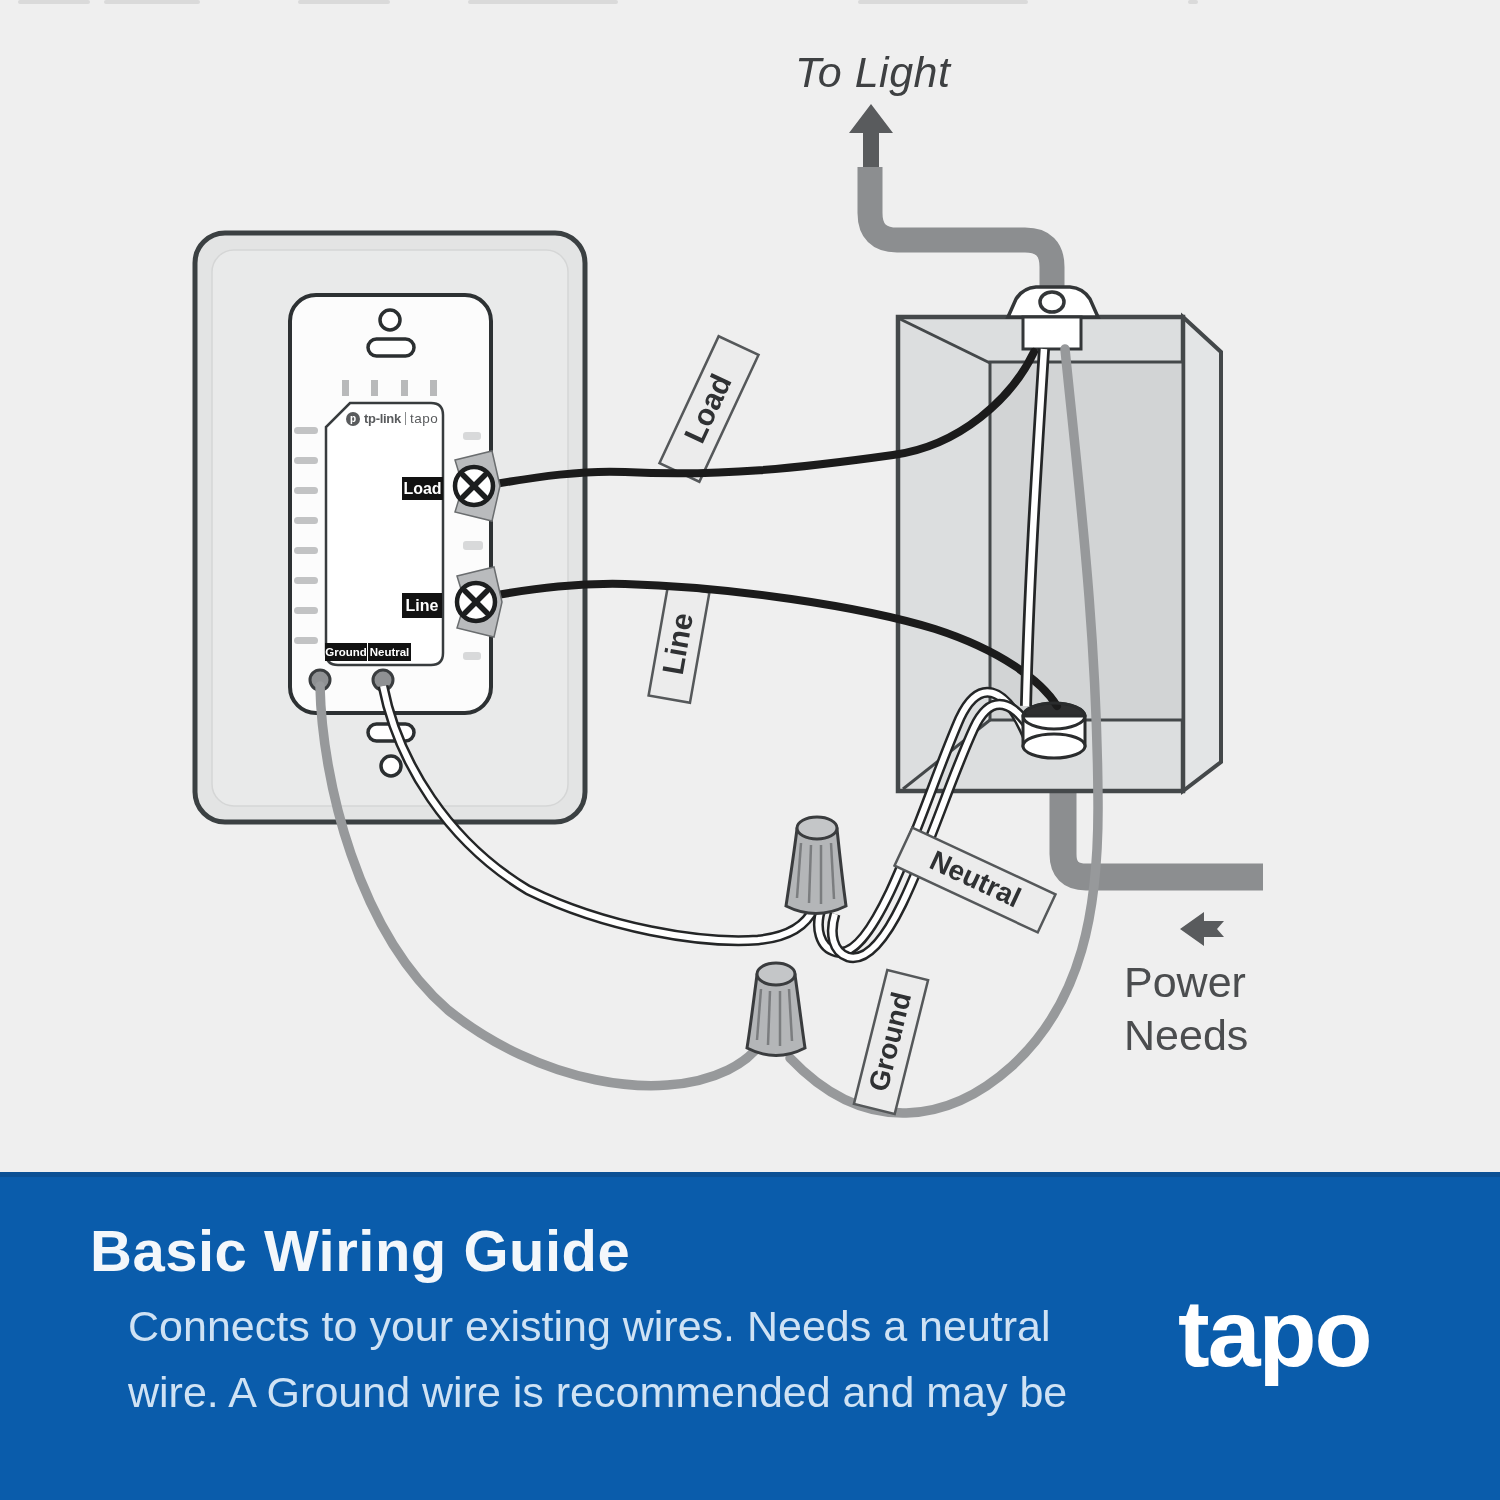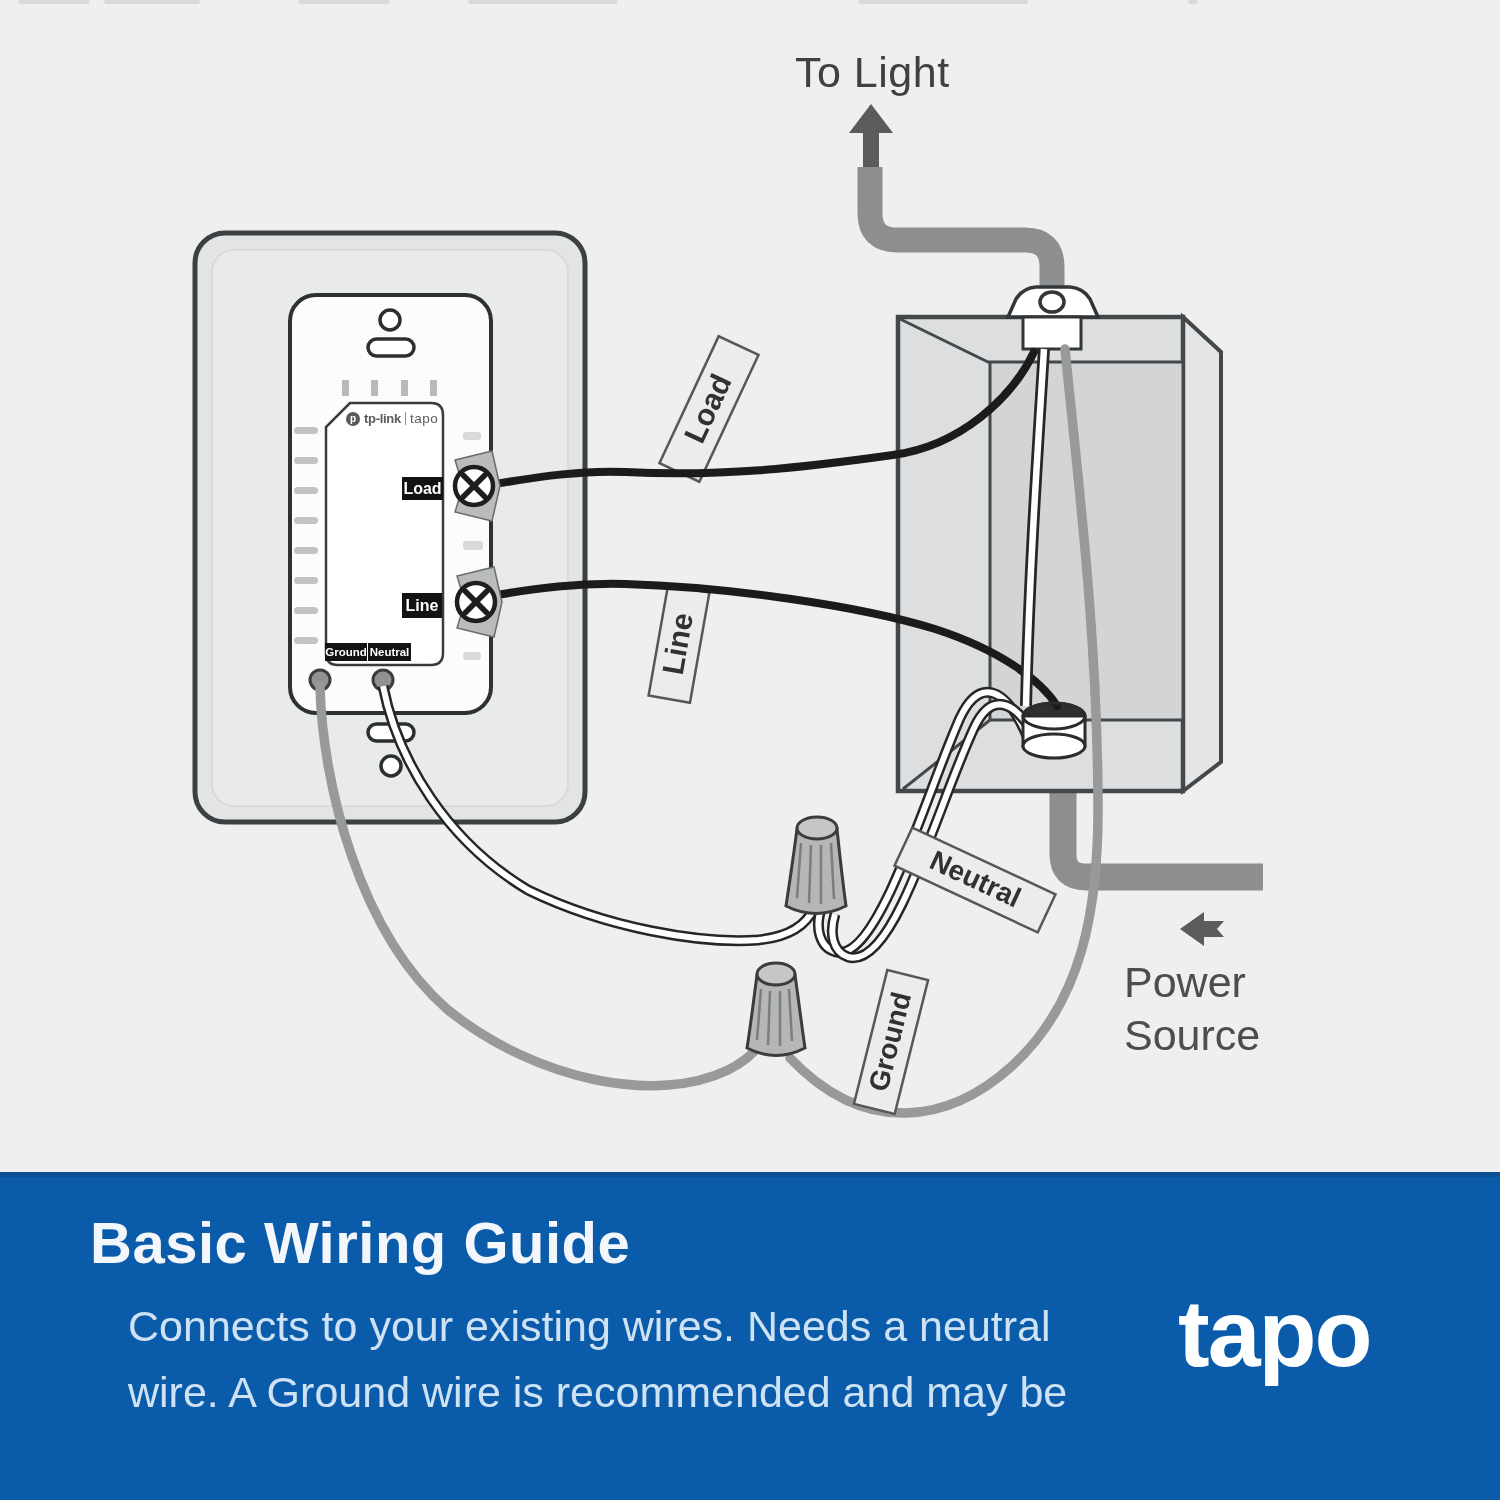--- a/index.html
+++ b/index.html
@@ -2,37 +2,37 @@
 <html><head>
 <meta charset="utf-8">
 <style>
   html,body{margin:0;padding:0;background:#ffffff;}
   body{font-family:"Liberation Sans", sans-serif;}
   #stage{position:relative;width:1500px;height:1500px;background:#efefef;overflow:hidden;}
   .abs{position:absolute;}
   .artifact{position:absolute;top:0;height:4px;background:#c9c9c9;opacity:.55;border-radius:2px;}
   #diagram-svg{position:absolute;left:0;top:0;}
   
-  .to-light{left:795px;top:48px;font-size:43px;color:#3e4042;letter-spacing:.5px;}
+  .to-light{left:795px;top:48px;font-size:43px;color:#3e4042;letter-spacing:.5px;font-style:italic;}
   .power-source{left:1124px;top:956px;font-size:43px;line-height:53px;color:#4b4d4f;width:190px;}
   
   .chip{position:absolute;background:#121212;color:#ffffff;display:flex;align-items:center;justify-content:center;font-weight:bold;}
   .chip-load{left:402px;top:477px;width:41px;height:23px;font-size:16px;}
   .chip-line{left:402px;top:593px;width:40px;height:25px;font-size:16px;}
   .chip-ground{left:325px;top:643px;width:42px;height:18px;font-size:11.5px;}
   .chip-neutral{left:368px;top:643px;width:43px;height:18px;font-size:11.5px;}
   .brand-row{left:346px;top:409px;height:19px;display:flex;align-items:center;gap:4px;color:#595b5d;}
   .brand-dot{width:14px;height:14px;border-radius:50%;background:#595b5d;color:#fff;font-size:10px;font-weight:bold;
              display:flex;align-items:center;justify-content:center;}
   .brand-primary{font-size:13px;font-weight:bold;letter-spacing:-.3px;}
   .brand-divider{width:1px;height:13px;background:#8a8c8e;}
   .brand-secondary{font-size:13.5px;letter-spacing:.5px;}
   
   .footer{left:0;top:1172px;width:1500px;height:328px;background:#0a5cab;border-top:5px solid #0b5094;box-sizing:border-box;}
-  .footer-title{position:absolute;left:90px;top:32px;font-size:58px;font-weight:bold;color:#f3f7fb;letter-spacing:.5px;}
+  .footer-title{position:absolute;left:90px;top:40px;font-size:58px;font-weight:bold;color:#f3f7fb;letter-spacing:.5px;}
   .footer-body{position:absolute;left:90px;top:116px;font-size:43px;line-height:66px;color:#cfe2f4;margin-left:38px;}
   .footer-logo{position:absolute;left:1178px;top:102px;font-size:95px;font-weight:bold;color:#ffffff;letter-spacing:-2px;}
 </style>
 </head>
 <body>
 
 <div id="stage">
 
   <div class="artifact" style="left:18px;width:72px"></div>
   <div class="artifact" style="left:104px;width:96px"></div>
@@ -177,21 +177,21 @@
         <line x1="780" y1="991" x2="780" y2="1046"></line>
           <line x1="789" y1="989" x2="792" y2="1041"></line>
       </g>
     </g>
 
     <polygon points="871,104 893,133 879,133 879,167 863,167 863,133 849,133" fill="#595b5d"></polygon>
     <polygon points="1180,929 1204,912 1204,921 1224,921 1217,929 1224,937 1204,937 1204,946" fill="#595b5d"></polygon>
   </svg>
 
   <div class="abs to-light">To Light</div>
-  <div class="abs power-source">Power Source</div>
+  <div class="abs power-source">Power Needs</div>
 
   <div class="abs brand-row">
     <span class="brand-dot">p</span>
     <span class="brand-primary">tp-link</span>
     <span class="brand-divider"></span>
     <span class="brand-secondary">tapo</span>
   </div>
   <div class="chip chip-load">Load</div>
   <div class="chip chip-line">Line</div>
   <div class="chip chip-ground">Ground</div>

